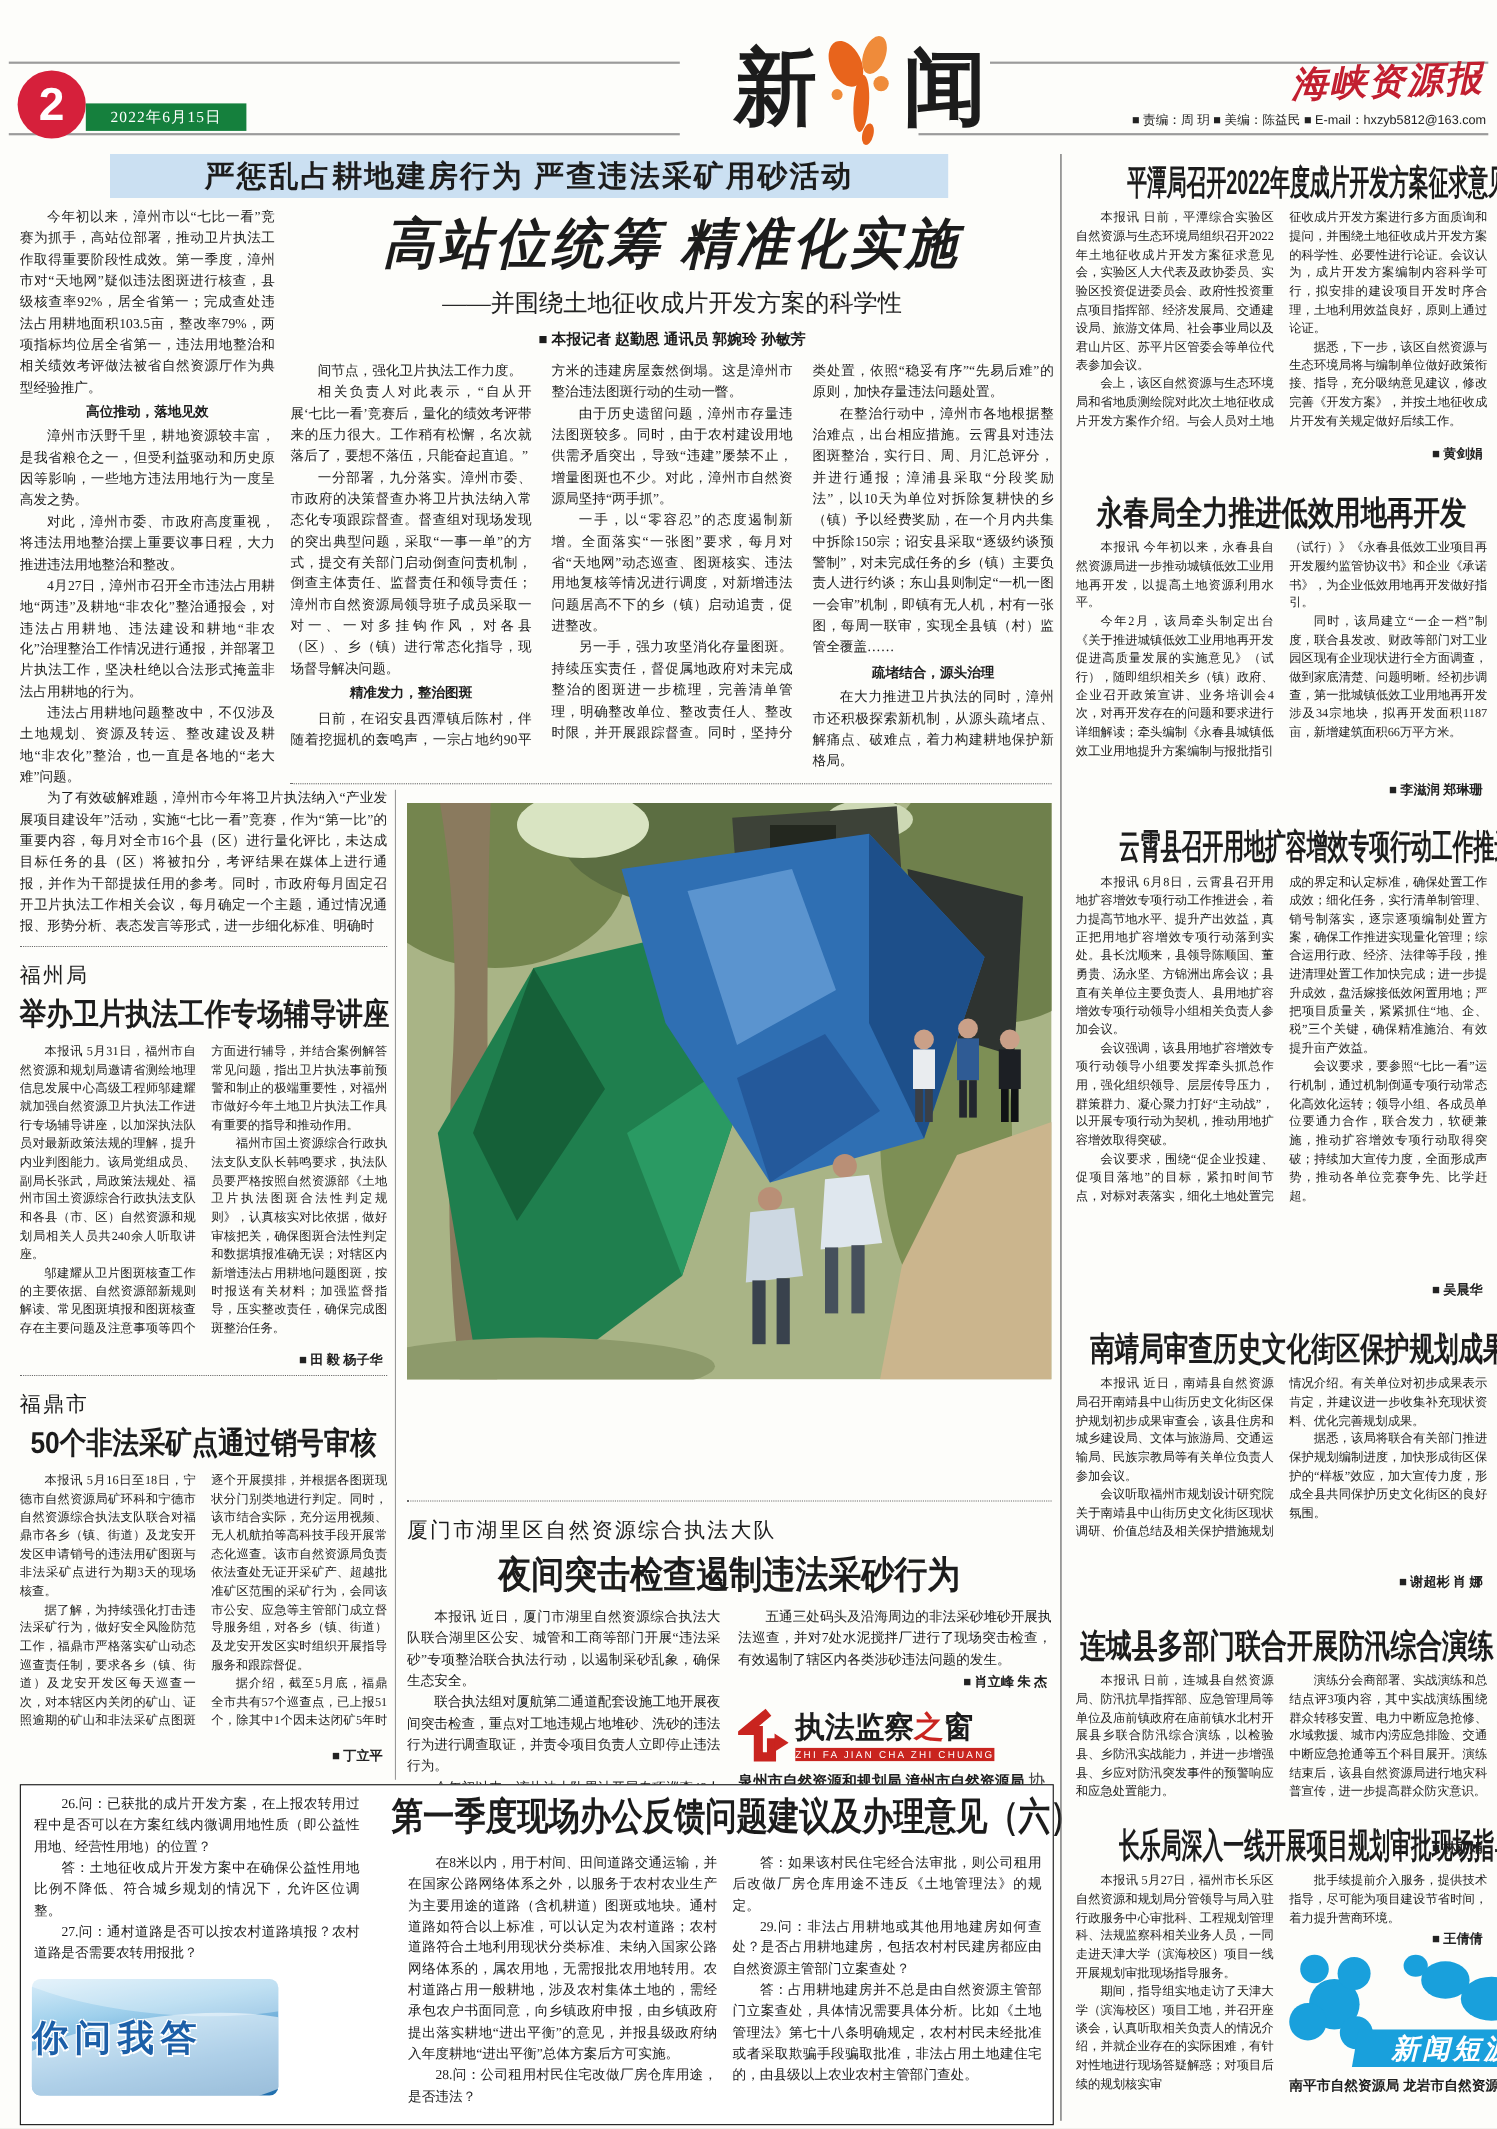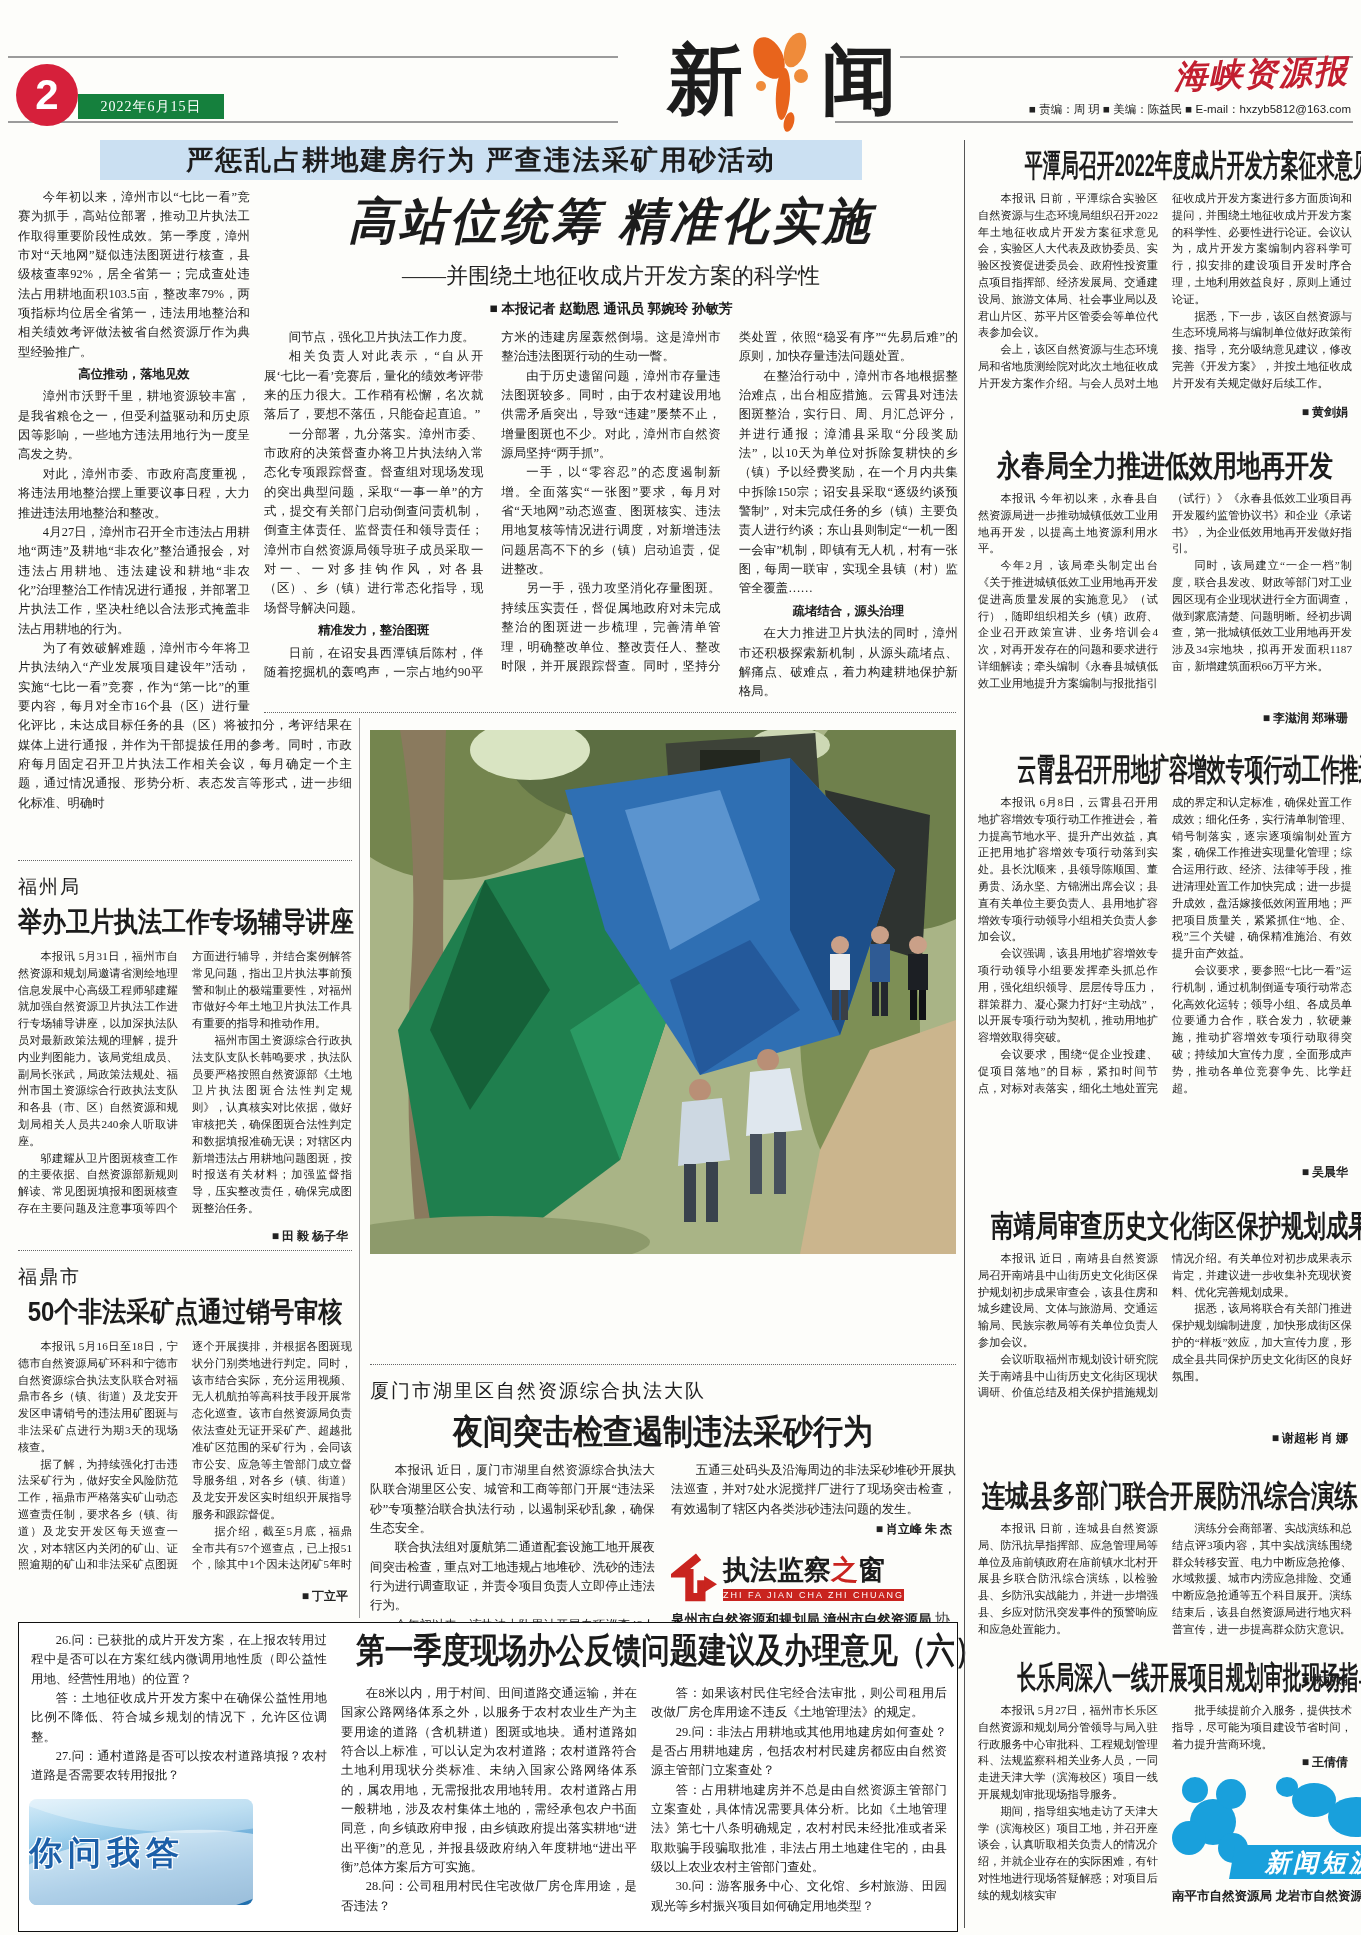--- a/index.html
+++ b/index.html
@@ -62,21 +62,21 @@
   .zf-red{color:#c9241f;}
   .zf-pinyin{background:#c9241f;color:#fff;font-size:9px;letter-spacing:2px;text-align:center;
              font-family:"Liberation Sans",sans-serif;margin-top:1px;padding:1px 0;}
   .zf-orgs{font-family:"Liberation Sans",sans-serif;font-weight:bold;font-size:13.5px;margin-top:8px;}
   .zf-coop{font-weight:normal;color:#444;font-size:15px;letter-spacing:2px;}
   
   #qa{position:absolute;left:0;top:1484px;width:938px;height:308px;border:1.5px solid #111;background:#fff;}
   #qa-col1{position:absolute;left:12px;top:8px;width:296px;height:156px;overflow:hidden;}
   #qa-right{position:absolute;left:322px;top:8px;width:606px;}
   .qa-title{font-size:30px;transform:scale(.95,1.15);margin-bottom:12px;}
-  #qa-body{height:236px;}
+  #qa-body{height:236px;margin-left:30px;}
   .ywwd{position:absolute;left:10px;top:176px;width:224px;height:106px;border-radius:8px;overflow:hidden;
         background:linear-gradient(170deg,#d8edf9 0%,#9fd0ec 30%,#4e97cd 68%,#1e6dac 100%);}
   .ywwd::before{content:"";position:absolute;left:-30px;top:34px;width:300px;height:90px;border-radius:50%;
         background:rgba(255,255,255,.55);transform:rotate(-7deg);}
   .ywwd::after{content:"";position:absolute;left:-40px;top:-58px;width:320px;height:90px;border-radius:50%;
         background:rgba(255,255,255,.35);transform:rotate(5deg);}
   .ywwd span{position:absolute;left:0;right:0;top:32px;font-size:33px;font-weight:900;
         color:#1c5fa8;letter-spacing:6px;z-index:2;
         text-shadow:1px 1px 0 #fff,-1px -1px 0 #fff,1px -1px 0 #fff,-1px 1px 0 #fff;}
   
@@ -133,20 +133,21 @@
     <div id="f-col1" class="body-txt">
       <div class="spacer"></div>
       <div>
           <p class="para">今年初以来，漳州市以“七比一看”竞赛为抓手，高站位部署，推动卫片执法工作取得重要阶段性成效。第一季度，漳州市对“天地网”疑似违法图斑进行核查，县级核查率92%，居全省第一；完成查处违法占用耕地面积103.5亩，整改率79%，两项指标均位居全省第一，违法用地整治和相关绩效考评做法被省自然资源厅作为典型经验推广。</p>
         </div>
       <p class="subhead">高位推动，落地见效</p>
       <div>
           <p class="para">漳州市沃野千里，耕地资源较丰富，是我省粮仓之一，但受利益驱动和历史原因等影响，一些地方违法用地行为一度呈高发之势。</p>
           <p class="para">对此，漳州市委、市政府高度重视，将违法用地整治摆上重要议事日程，大力推进违法用地整治和整改。</p>
           <p class="para">4月27日，漳州市召开全市违法占用耕地“两违”及耕地“非农化”整治通报会，对违法占用耕地、违法建设和耕地“非农化”治理整治工作情况进行通报，并部署卫片执法工作，坚决杜绝以合法形式掩盖非法占用耕地的行为。</p>
+          <p class="para">违法占用耕地问题整改中，不仅涉及土地规划、资源及转运、整改建设及耕地“非农化”整治，也一直是各地的“老大难”问题。</p>
           <p class="para">为了有效破解难题，漳州市今年将卫片执法纳入“产业发展项目建设年”活动，实施“七比一看”竞赛，作为“第一比”的重要内容，每月对全市16个县（区）进行量化评比，未达成目标任务的县（区）将被扣分，考评结果在媒体上进行通报，并作为干部提拔任用的参考。同时，市政府每月固定召开卫片执法工作相关会议，每月确定一个主题，通过情况通报、形势分析、表态发言等形式，进一步细化标准、明确时</p>
         </div>
     </div>
 
     <div id="f-right">
       <div class="f-title">高站位统筹 精准化实施</div>
       <div class="f-sub">——并围绕土地征收成片开发方案的科学性</div>
       <div class="f-byline">■ 本报记者 赵勤恩 通讯员 郭婉玲 孙敏芳</div>
       <div id="f-flow" class="mc3 body-txt">
         <div>

